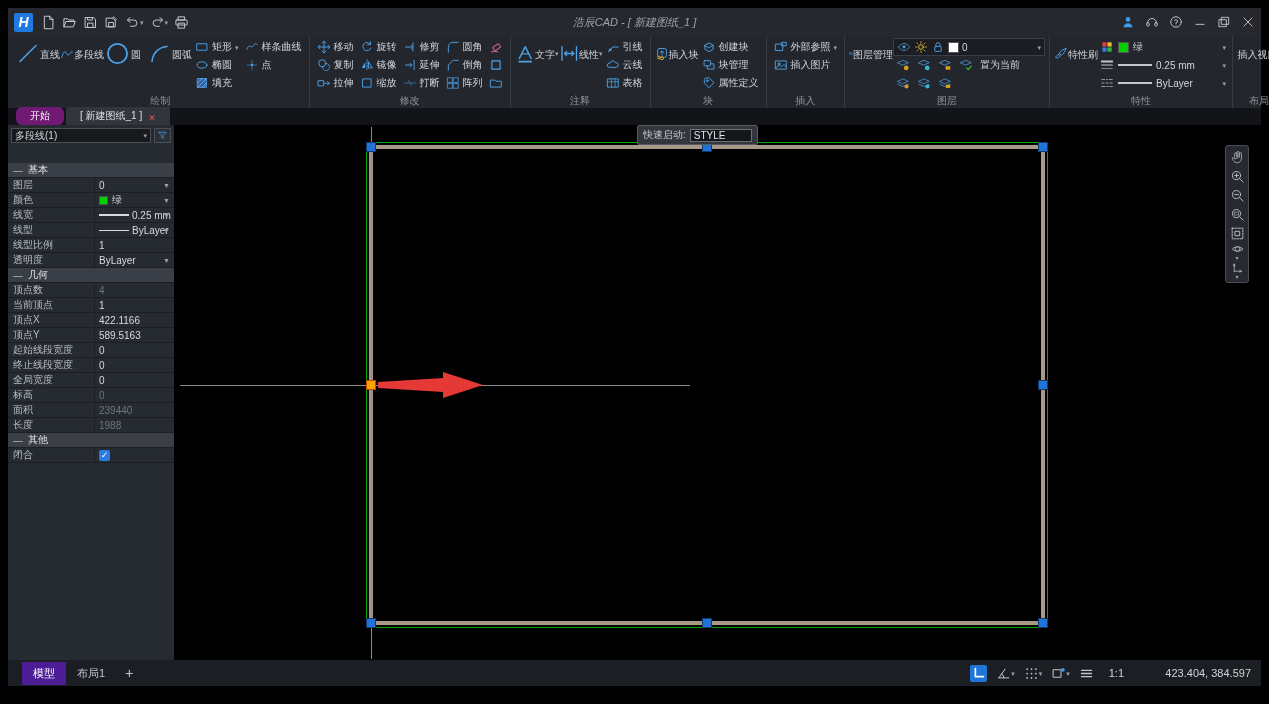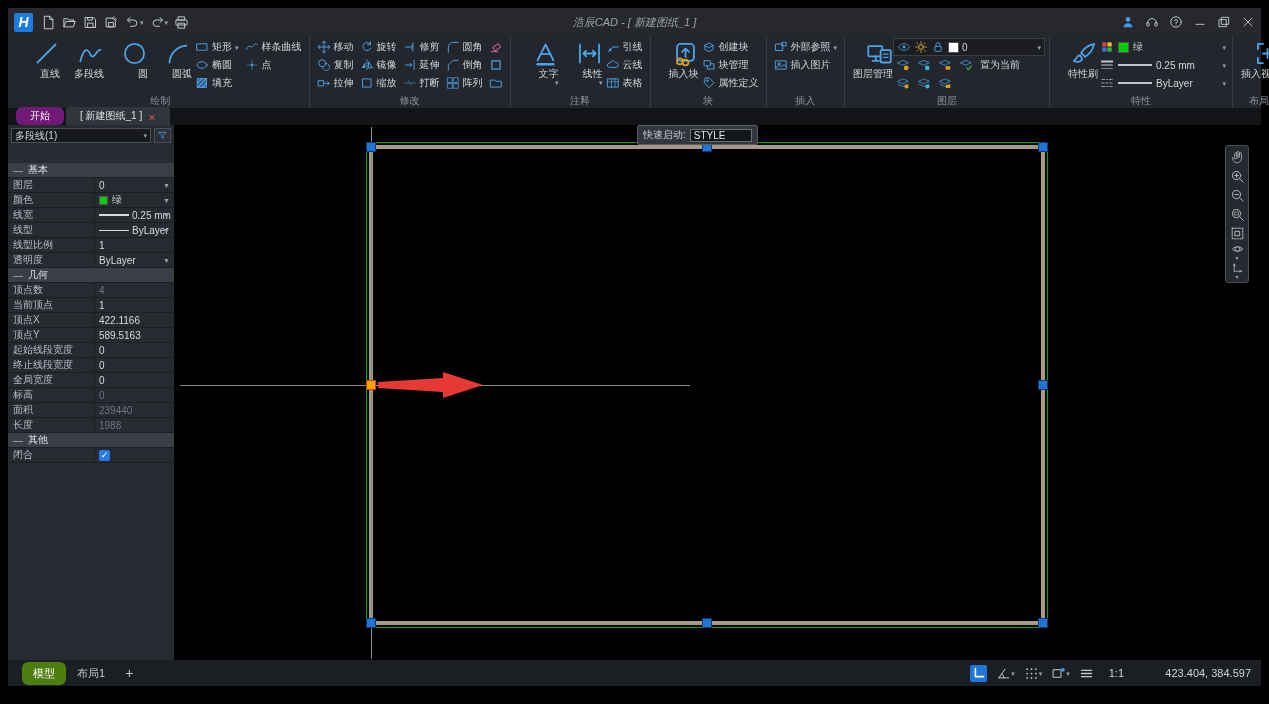--- a/index.html
+++ b/index.html
@@ -19,21 +19,21 @@
   .winctl { margin-left:auto; display:flex; align-items:center; gap:10px; }
   .winctl .qbtn { color:#c3c7cd; display:flex; }
   .winctl svg { width:14px; height:14px; }
   .winctl .user { color:#3d9be9; }
 
   
   .ribbon { height:72px; background:#23262d; display:flex; padding-left:4px; }
   .panel { display:flex; flex-direction:column; border-right:1px solid #383c44; padding:2px 4px 0 4px; }
   .panel-body { flex:1; display:flex; align-items:flex-start; }
   .panel-label { height:13px; text-align:center; color:#8e949d; font-size:10px; line-height:12px; }
-  .bigbtn { width:44px; display:flex; flex-direction:column; align-items:flex-end; padding-top:2px; }
+  .bigbtn { width:44px; display:flex; flex-direction:row; align-items:center; padding-top:2px; }
   .bigbtn svg.bi { width:27px; height:27px; color:#4da3e8; }
   .bigbtn .lbl { font-size:10px; color:#d2d6db; white-space:nowrap; line-height:11px; margin-top:1px; }
   .stack { display:flex; flex-direction:column; }
   .smallbtn { display:flex; align-items:center; gap:3px; height:18px; padding:0 3px; font-size:10px; color:#d2d6db; white-space:nowrap; }
   svg.si { width:14px; height:14px; color:#4da3e8; flex:none; }
   .laycombo { display:flex; align-items:center; gap:3px; height:18px; width:152px; padding:0 3px; border:1px solid #3a3e46; background:#1b1d22; }
   .layrow { display:flex; align-items:center; gap:7px; height:18px; padding:0 3px; font-size:10px; color:#d2d6db; }
   .lbtn { display:flex; }
   .sw { width:11px; height:11px; display:inline-block; border:1px solid #555; flex:none; }
   .laycombo .lbl, .proprow .lbl, .layrow .lbl { font-size:10px; color:#d2d6db; }
@@ -85,21 +85,21 @@
     font-size:10px; padding:0 3px; line-height:12px; }
   .navbar { position:absolute; width:24px; background:rgba(42,45,52,0.9); border:1px solid #4a4e57; border-radius:3px;
     display:flex; flex-direction:column; align-items:center; padding:2px 0; gap:1px; }
   .navbtn { width:20px; height:18px; display:flex; align-items:center; justify-content:center; flex-direction:column; color:#b6bac0; }
   .navbtn svg { width:15px; height:15px; }
   .navbtn .ddv { font-size:6px; }
 
   
   .statusbar { height:26px; background:#1b1e22; display:flex; align-items:center; padding:0 10px 0 14px; }
   .mtab { font-size:11px; color:#c3c7cd; padding:4px 11px; }
-  .mtab.active { background:#4d7c0f; color:#fff; border-radius:6px; }
+  .mtab.active { background:#4c1d95; color:#fff; border-radius:1px; }
   .mtab.add { font-size:14px; padding:2px 9px; }
   .sb-right { margin-left:auto; display:flex; align-items:center; gap:9px; }
   .sbtn { display:flex; align-items:center; color:#c3c7cd; }
   .sbtn svg { width:15px; height:15px; }
   .sbtn.active { background:#1f76d8; border-radius:2px; padding:1px; color:#fff; }
   .sb-scale { color:#cfd3d8; font-size:11px; margin-left:6px; }
   .sb-coords { color:#cfd3d8; font-size:11px; min-width:118px; text-align:right; }
 </style>
 </head>
 <body>

